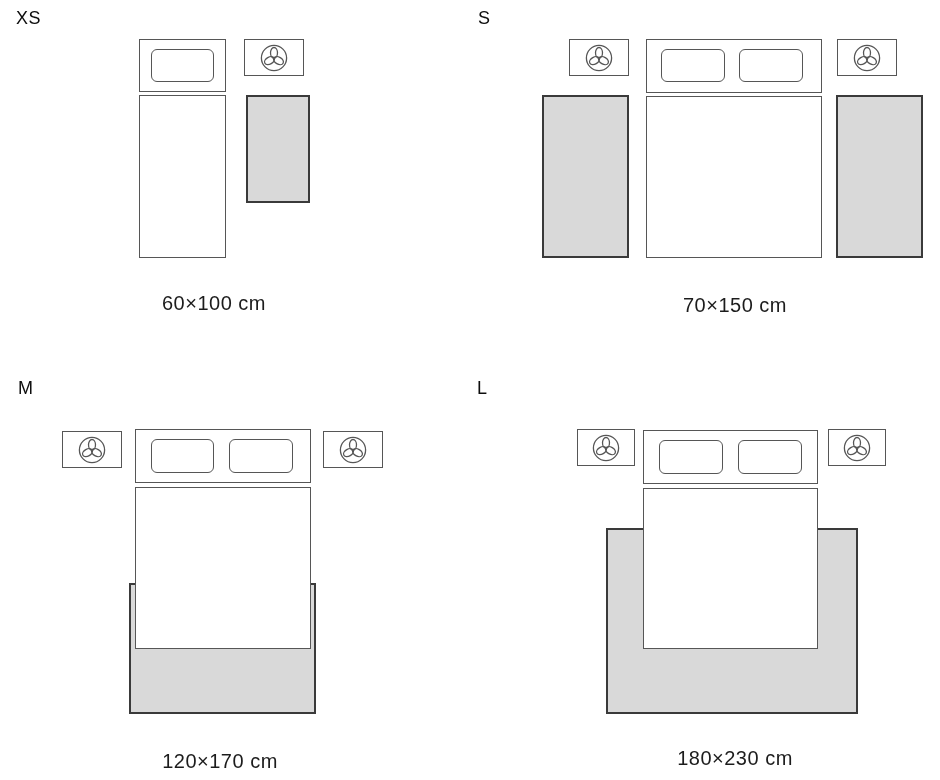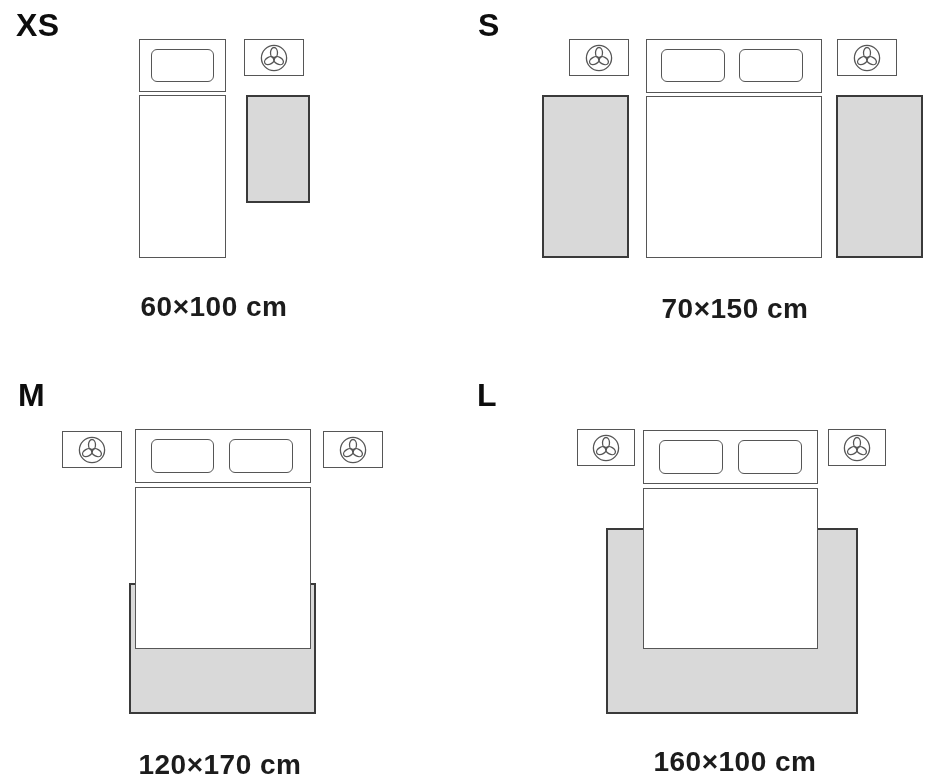--- a/index.html
+++ b/index.html
@@ -14,22 +14,22 @@
     background: var(--background, #ffffff);
     font-family: "Liberation Sans", sans-serif;
     overflow: hidden;
   }
   .quadrant {
     position: absolute;
     inset: 0;
   }
   .size-label {
     position: absolute;
-    font-size: 32px;
-    font-weight: 700;
+    font-size: 18px;
+    font-weight: 400;
     color: var(--size-label-text, #0d0d0d);
     letter-spacing: 0.5px;
     line-height: 1;
   }
   .furn {
     position: absolute;
     background: #ffffff;
     border: 1.5px solid var(--furniture-border, #5a5a5a);
     box-sizing: border-box;
   }
@@ -57,26 +57,25 @@
     justify-content: center;
   }
   .plant-icon {
     color: var(--furniture-border, #4a4a4a);
     display: block;
   }
   .dimension-label {
     position: absolute;
     width: 240px;
     text-align: center;
-    font-size: 28px;
+    font-size: 20px;
     color: var(--dimension-text, #1c1c1c);
     letter-spacing: 0.5px;
     line-height: 1;
     z-index: 3;
-    font-weight: bold;
   }
 </style>
 </head>
 <body>
 
 <div class="canvas">
 
   <section class="quadrant">
     <span class="size-label" style="left:16px; top:9px;">XS</span>
 
@@ -182,16 +181,16 @@
 
     <div class="furn nightstand" style="left:828px; top:429px; width:58px; height:37px;">
       <svg class="plant-icon" width="28" height="28" viewBox="0 0 28 28" fill="none" stroke="currentColor" stroke-width="1.3">
         <circle cx="14" cy="14" r="12.6"></circle>
         <ellipse cx="14" cy="8.8" rx="3.5" ry="5.3"></ellipse>
         <ellipse cx="14" cy="8.8" rx="3.5" ry="5.3" transform="rotate(120 14 14)"></ellipse>
         <ellipse cx="14" cy="8.8" rx="3.5" ry="5.3" transform="rotate(240 14 14)"></ellipse>
       </svg>
     </div>
 
-    <div class="dimension-label" style="left:615px; top:748px;">160×100 cm</div>
+    <div class="dimension-label" style="left:615px; top:748px;">180×230 cm</div>
   </section>
 
 </div>
 
 </body></html>

